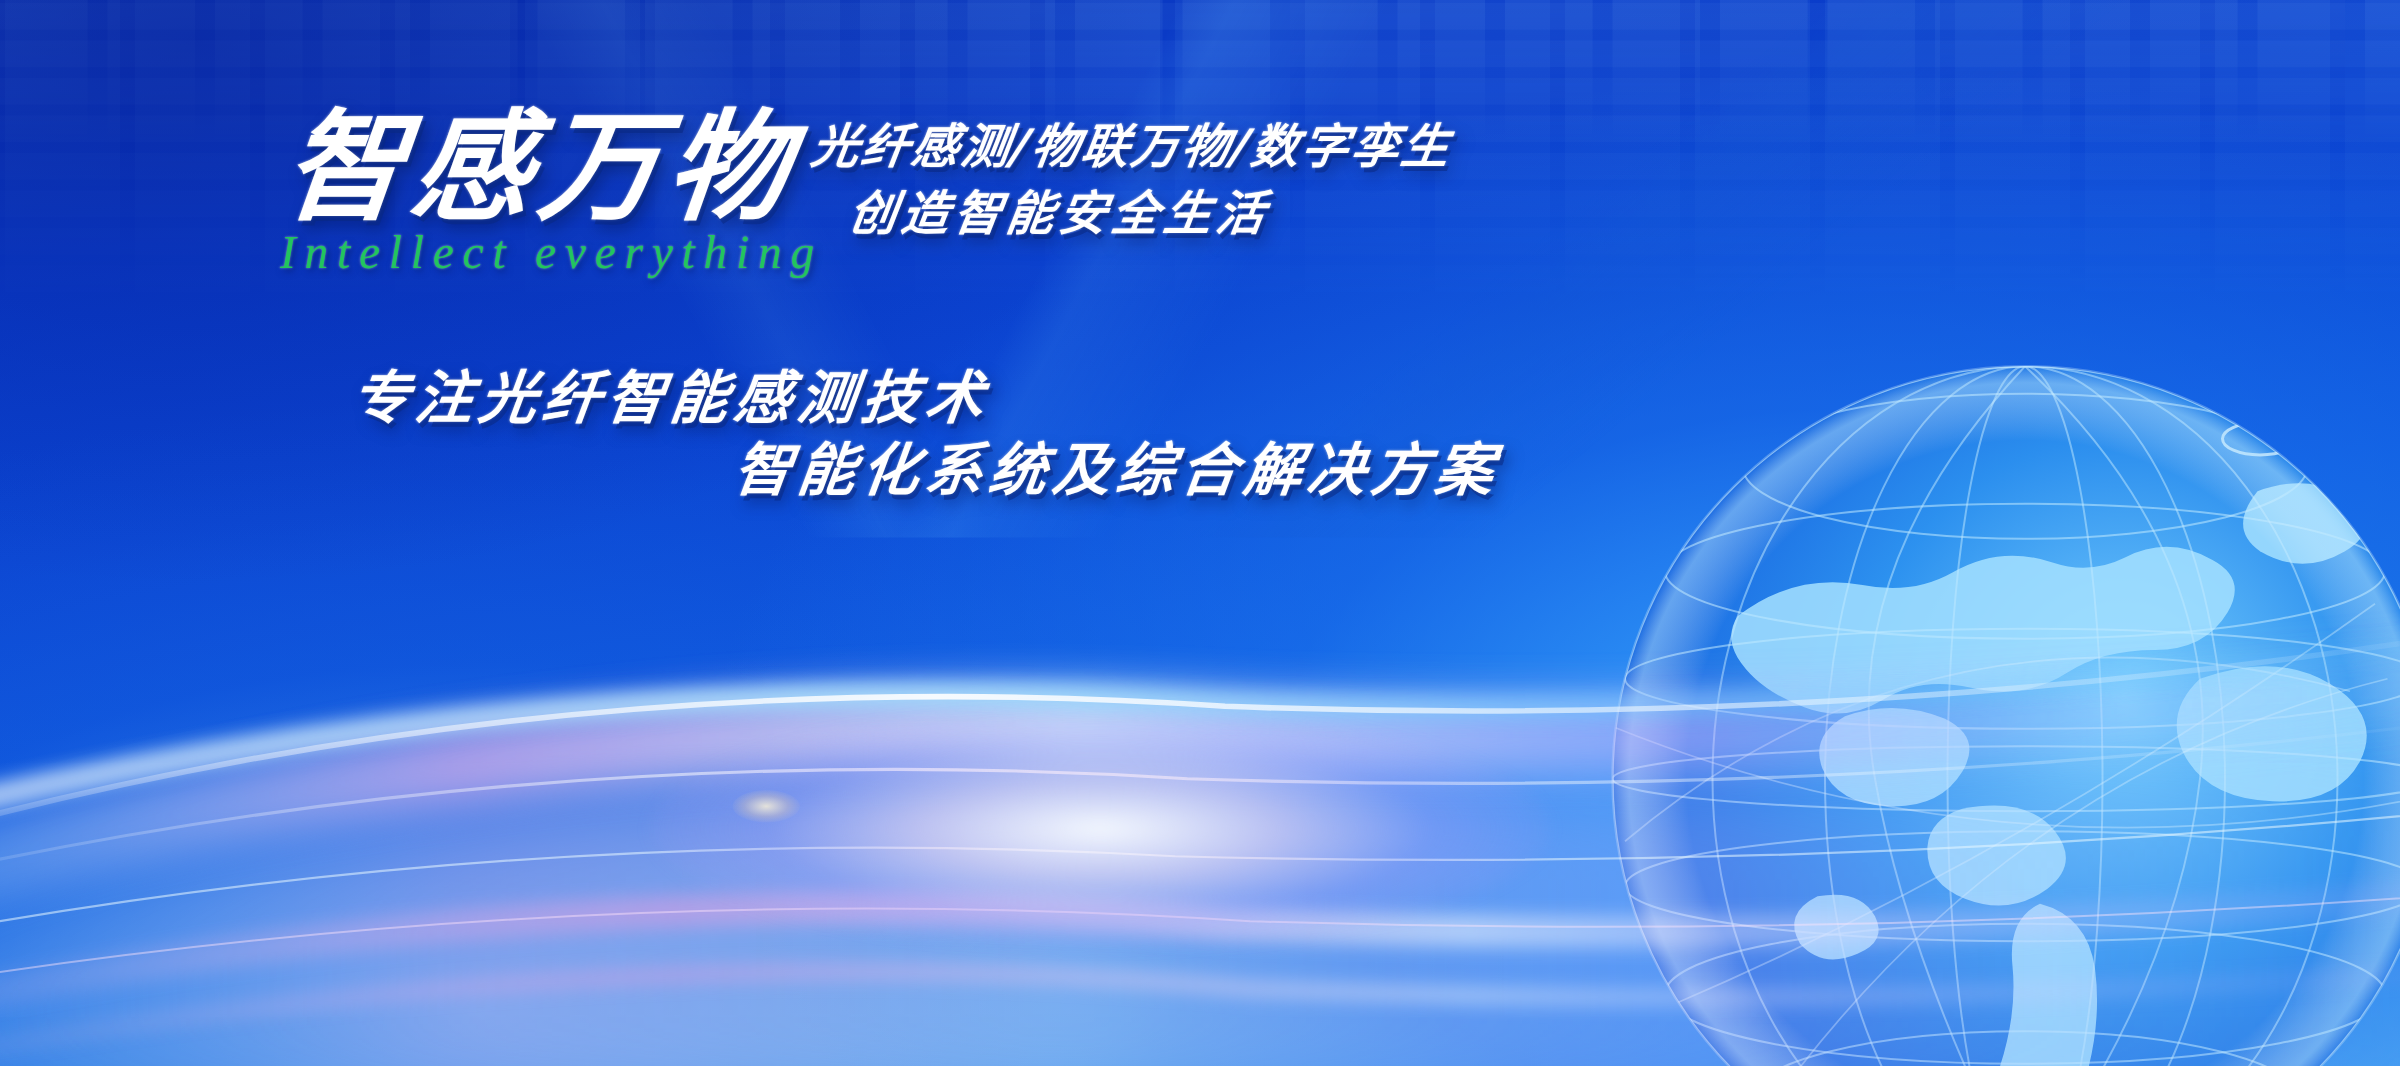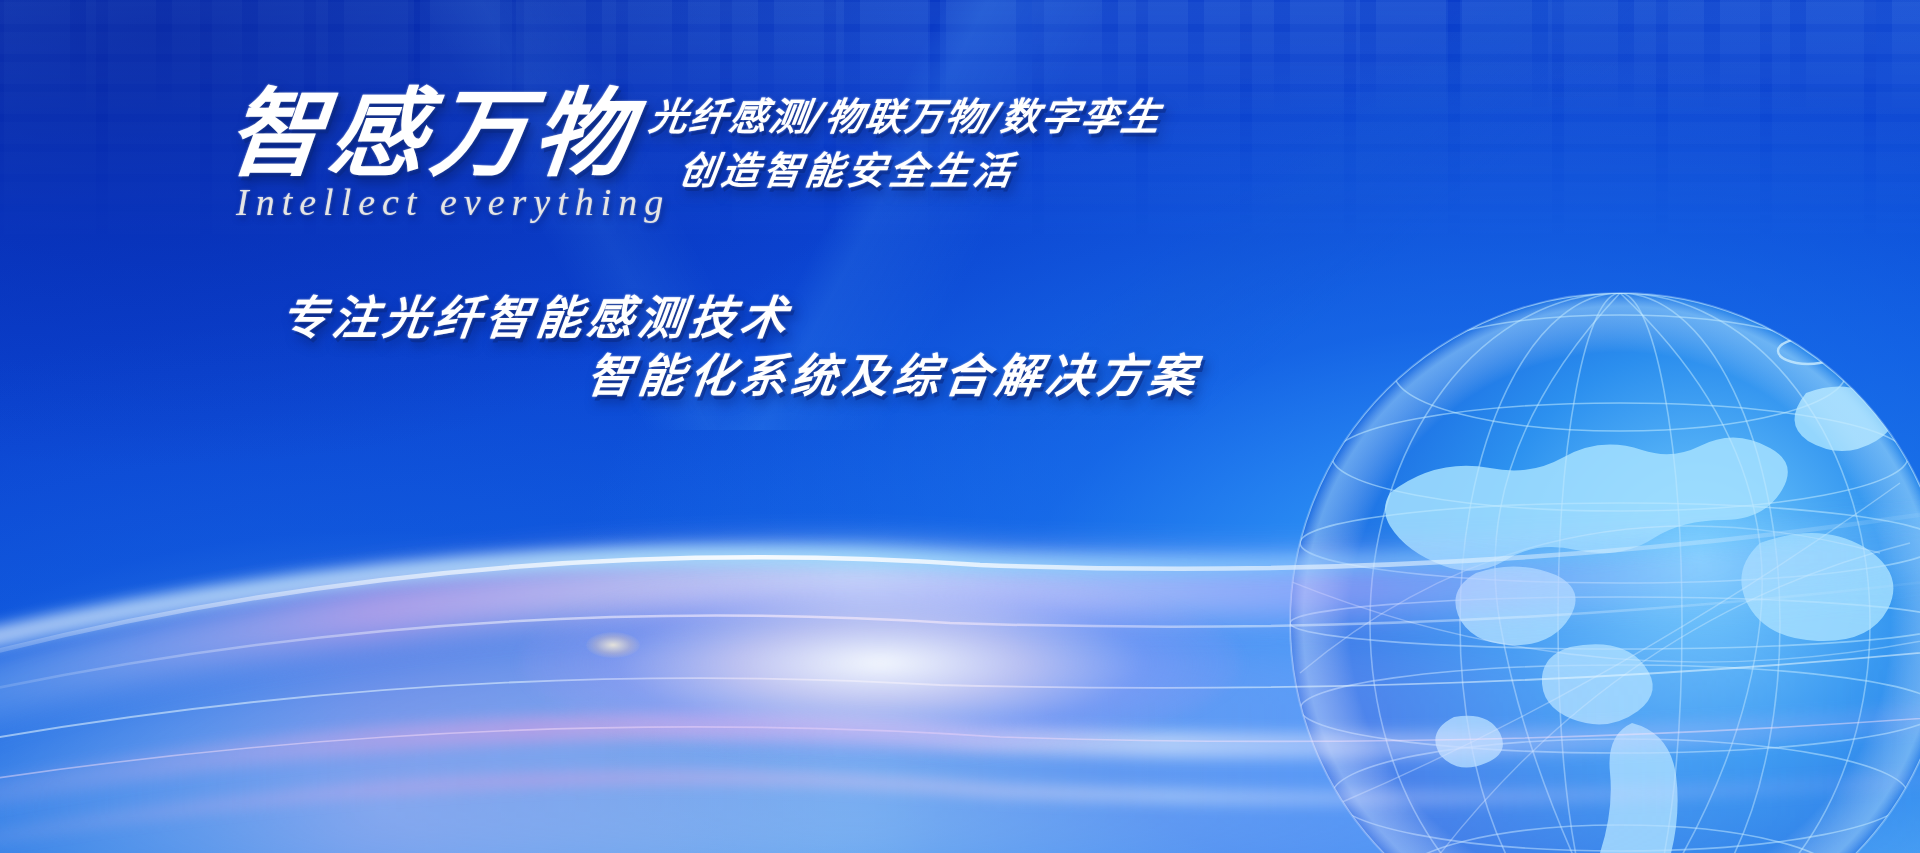--- a/index.html
+++ b/index.html
@@ -115,26 +115,26 @@
     position:absolute;
     left:228px; top:86px;
     font-size:96px;
     letter-spacing:6px;
     line-height:1;
     transform:skewX(-6deg);
   }
 
   #headline-en{
     position:absolute;
-    left:236px; top:180px;
+    left:224px; top:180px;
     font-family:"Liberation Serif","DejaVu Serif",serif;
     font-style:italic;
     font-size:38px;
     letter-spacing:7px;
-    color:#e5e5e5;
+    color:#22c55e;
     white-space:nowrap;
     text-shadow:2px 3px 6px rgba(6,28,110,.75), 0 0 2px rgba(255,255,255,.6);
   }
 
   #slogan-a{
     position:absolute;
     left:650px; top:86px;
     font-size:38px;
     letter-spacing:2px;
     transform:skewX(-8deg);

